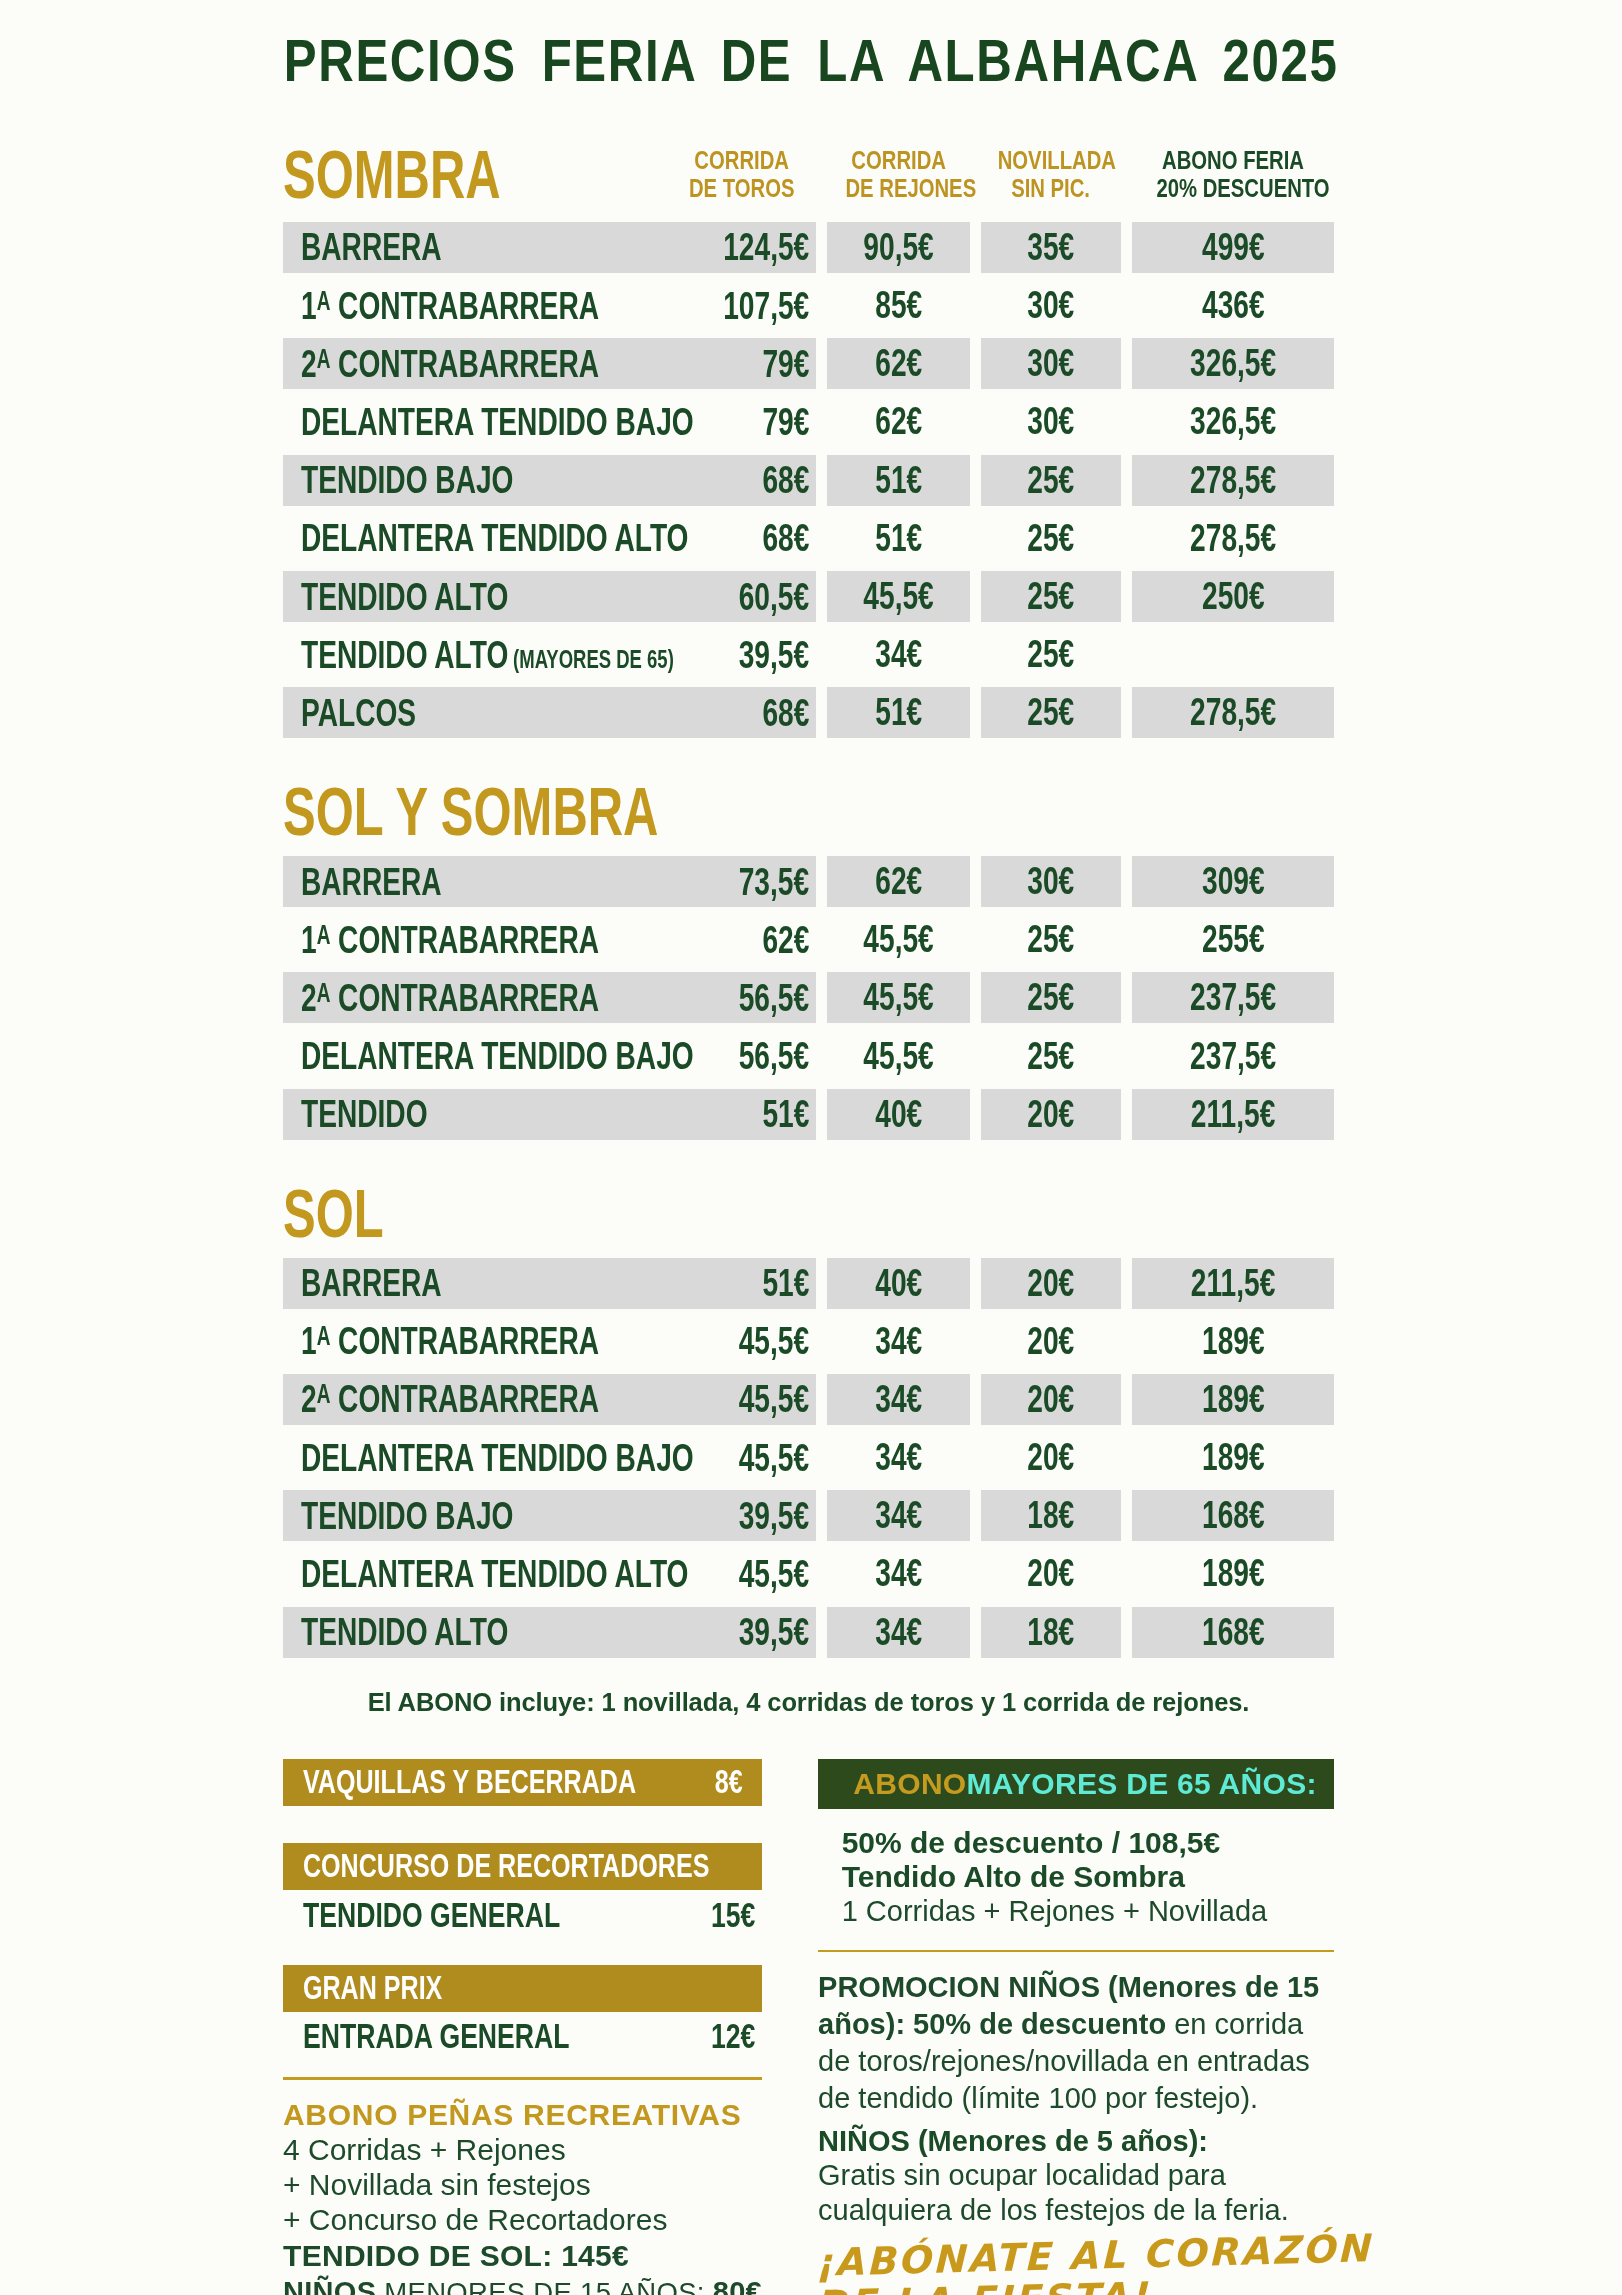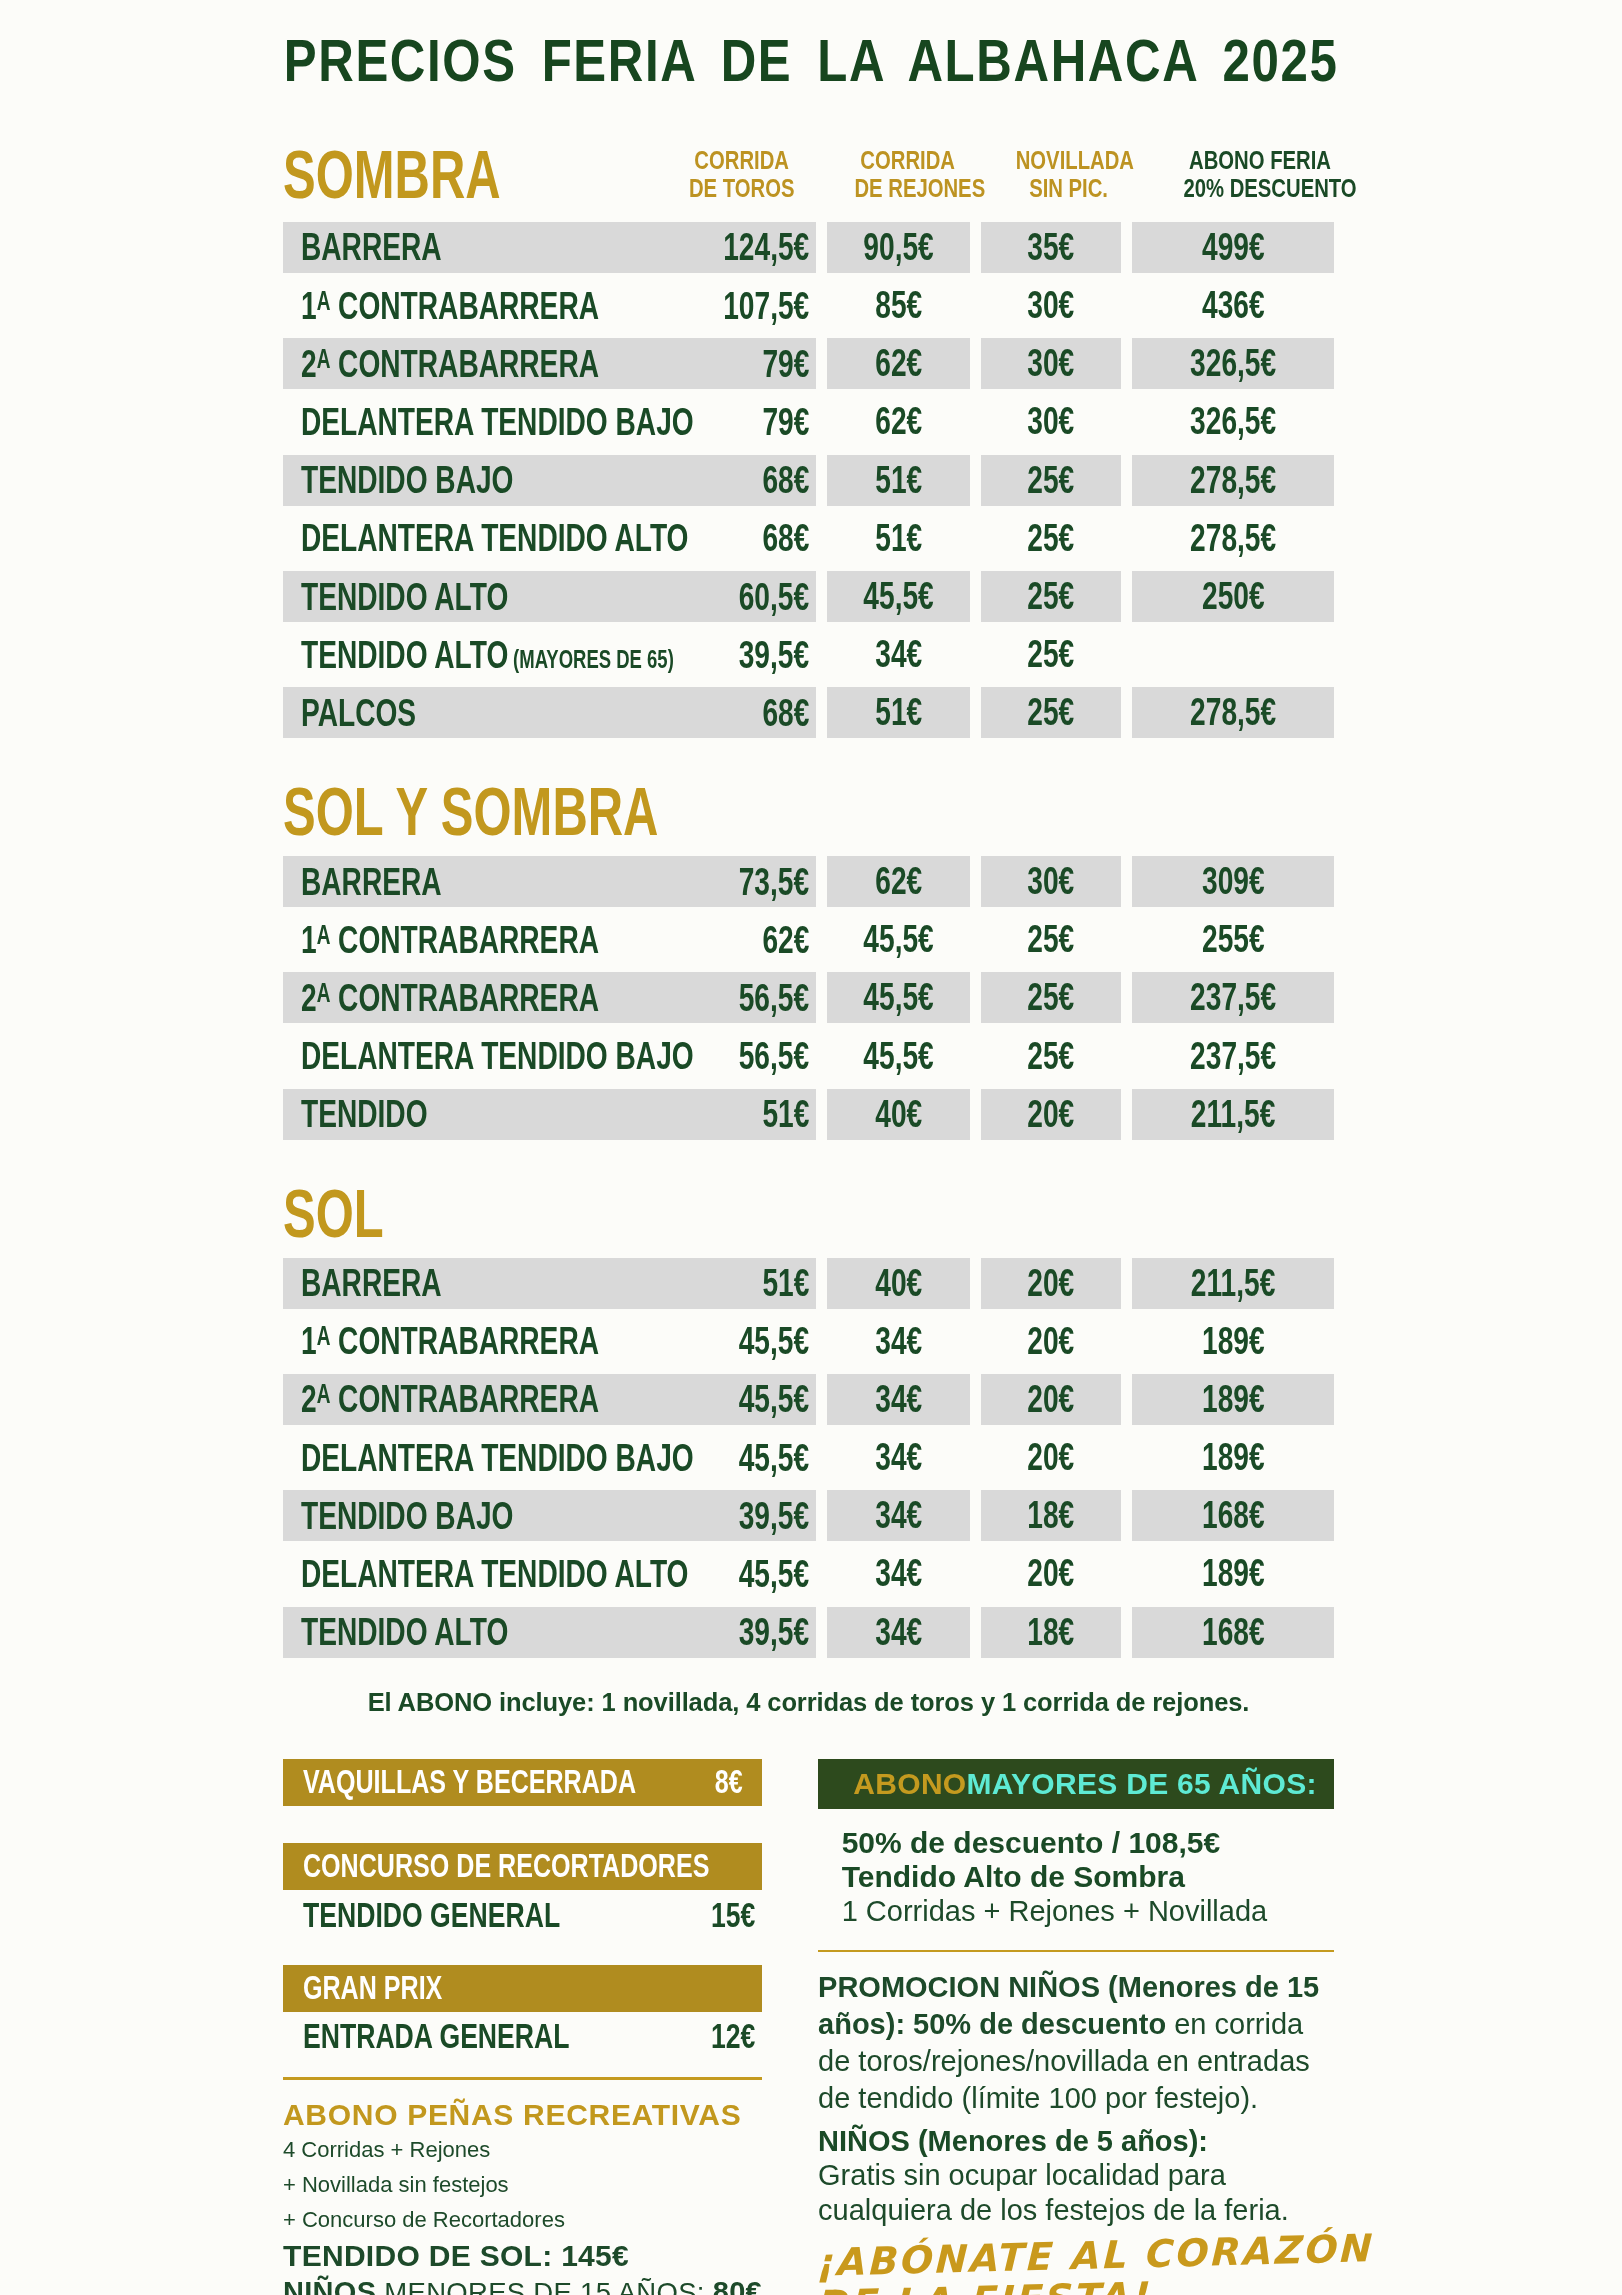--- a/index.html
+++ b/index.html
@@ -18,21 +18,21 @@
     display:inline-block; font-size:60px; font-weight:bold; color:#17461f;
     letter-spacing:2px; word-spacing:11.8px; white-space:nowrap;
     transform:scaleX(.82); transform-origin:center;
   }
 
   .main{ margin-left:283px; width:1051px; }
 
   
   .thead{
     display:grid; grid-template-columns:533px 143px 140px 202px;
-    column-gap:20px; align-items:end; margin-top:9.2px; height:98px;text-decoration:underline;
+    column-gap:11px; align-items:end; margin-top:9.2px; height:98px;text-decoration:underline;
   }
   .h1{ display:flex; justify-content:space-between; align-items:flex-end; }
   .sechead-inline{ line-height:.95; }
   .sechead-inline .sc, .sechead .sc{
     display:inline-block; font-size:68px; font-weight:bold; color:#c2981e;
     white-space:nowrap; transform:scaleX(.72); transform-origin:left bottom;
   }
   .hcol{ text-align:center; line-height:1.08; padding-bottom:3.9px; }
   .hcol .hl{ display:block; }
   .hcol .hl span{
@@ -99,21 +99,21 @@
   }
   .subrow .srp{
     position:absolute; right:6.5px; top:50%; white-space:nowrap;
     transform:translateY(-50%) scaleX(.76); transform-origin:right center;
     font-size:35px; font-weight:bold; color:#1a4a26;
   }
   .sp56{ height:37px; } .sp44{ height:29px; }
   .goldline{ height:2.6px; background:#c49a1f; margin-top:19.6px; }
 
   .ap-title{ margin-top:18.3px; font-size:30px; font-weight:bold; color:#c2981e; letter-spacing:0.7px; }
-  .ap-line{ font-size:22px; line-height:35px; color:#1d4a2a; }
+  .ap-line{ font-size:30px; line-height:35px; color:#1d4a2a; }
   .ap-bold{ font-size:30px; font-weight:bold; line-height:37px; color:#1d4a2a; letter-spacing:0.3px;}
   .ap-mixed{ font-size:27.5px; line-height:37px; color:#1d4a2a; white-space:nowrap; letter-spacing:0.3px;}
   .ap-mixed .b{ font-size:29px; }
 
   .banner{
     height:50px; background:#2d4a1d; display:flex; align-items:center; justify-content:center;
     font-size:30px; font-weight:bold; letter-spacing:0.3px; white-space:nowrap;padding-left:18px;
   }
   .banner .gold{ color:#c49a1f; } .banner span{ color:#5eead4; }
   .banner .gold{ color:#c49a1f !important; }

